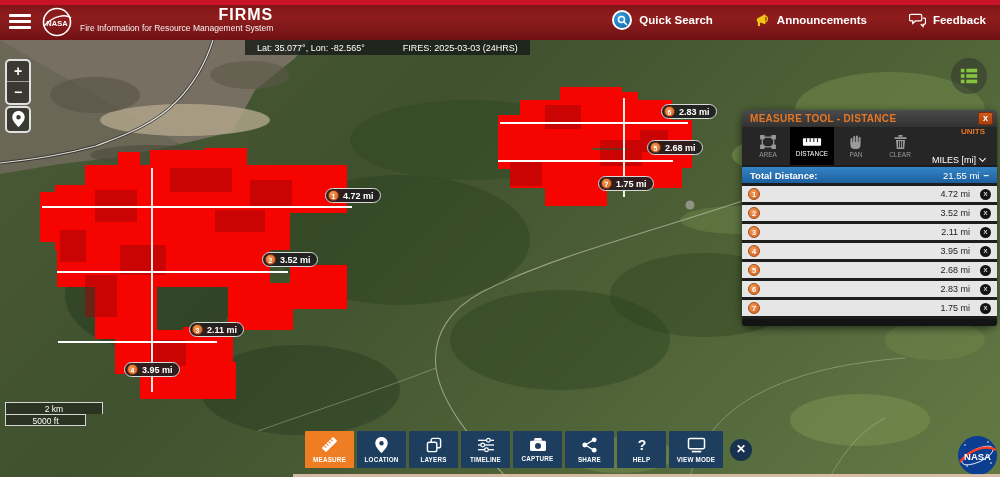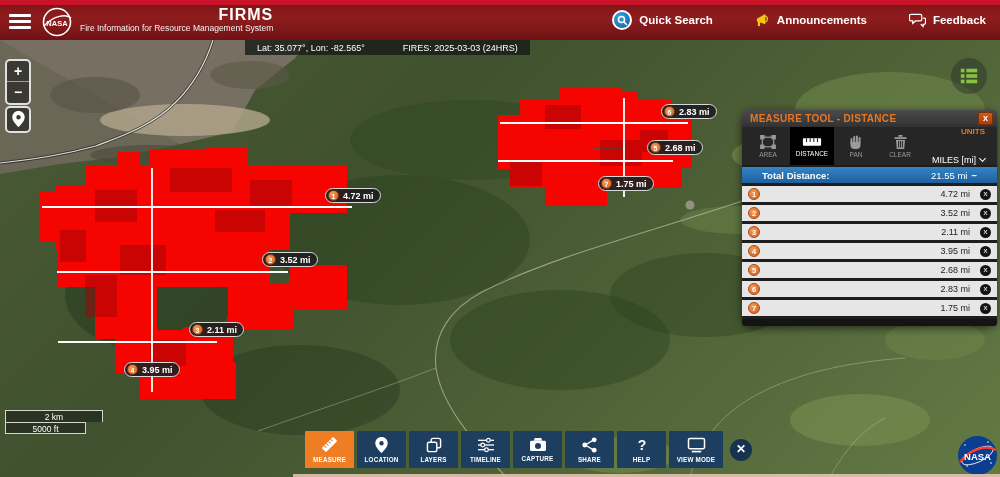--- a/index.html
+++ b/index.html
@@ -37,21 +37,21 @@
   .ctl-btn { width:100%; height:21px; color:#fff; font-size:14px; font-weight:bold; text-align:center;
     line-height:20px; cursor:pointer; }
   .ctl-zoom .ctl-btn:first-child { border-bottom:1px solid rgba(255,255,255,.5); }
   .ctl-locate .ctl-btn { height:23px; padding-top:3px; }
 
   
   .legend-btn { position:absolute; right:13px; top:18px; width:36px; height:36px; border-radius:50%;
     background:rgba(40,45,40,.45); display:flex; align-items:center; justify-content:center; cursor:pointer; }
 
   
-  .scale-box { position:absolute; left:5px; top:362px; width:98px; color:#fff; font-size:8.5px; text-align:center;margin-top:8px; }
+  .scale-box { position:absolute; left:5px; top:362px; width:98px; color:#fff; font-size:8.5px; text-align:center; }
   .scale-km { border:1px solid rgba(255,255,255,.8); border-bottom:none; background:rgba(20,22,20,.5); height:12px; line-height:12px; }
   .scale-ft { border:1px solid rgba(255,255,255,.8); background:rgba(20,22,20,.5); height:12px; line-height:12px; width:81px; }
 
   
   .mlabel { position:absolute; height:15px; background:rgba(32,32,32,.92); border:1px solid #d8d8d8;
     border-radius:8px; display:flex; align-items:center; padding:0 6px 0 2px; gap:4px; }
   .mlabel .num { width:11px; height:11px; border-radius:50%;
     background:radial-gradient(circle at 35% 30%,#f09a55,#d95f1e); border:1px solid #8a3a10;
     color:#fff; font-size:7px; font-weight:bold; text-align:center; line-height:11px; }
   .mlabel .txt { color:#fff; font-size:9px; font-weight:bold; white-space:nowrap; }
@@ -68,21 +68,21 @@
   .tool-btn { width:44px; display:flex; flex-direction:column; align-items:center; justify-content:center;
     gap:2px; color:#9a9a9a; font-size:6.5px; cursor:pointer; }
   .tool-btn.selected { background:#000; color:#fff; }
   .tool-units { flex:1; display:flex; flex-direction:column; align-items:flex-end; justify-content:space-between;
     padding-right:8px; gap:2px; }
   .units-label { color:#e87722; font-size:8px; font-weight:bold; }
   .units-value { color:#fff; font-size:9px; display:flex; align-items:center; gap:4px; cursor:pointer; }
   .chev { width:5px; height:5px; border-right:1.5px solid #fff; border-bottom:1.5px solid #fff;
     transform:rotate(45deg); margin-top:-3px; }
   .total-row { height:16px; margin-top:2px; background:linear-gradient(180deg,#3585c6,#1d5f9e);
-    display:flex; align-items:center; padding:0 20px; color:#fff; font-size:9.5px; }
+    display:flex; align-items:center; padding:0 8px; color:#fff; font-size:9.5px; }
   .total-row .tlabel { flex:1; font-weight:bold; }
   .total-row .tvalue { margin-right:4px; }
   .total-row .collapse { font-weight:bold; cursor:pointer; }
   .m-row { height:16px; margin-top:3px; background:#e6e6e6; display:flex; align-items:center; padding:0 6px; }
   .m-row .num { width:12px; height:12px; border-radius:50%;
     background:radial-gradient(circle at 35% 30%,#f09a55,#d95f1e); border:1px solid #a04a15;
     color:#fff; font-size:7.5px; font-weight:bold; text-align:center; line-height:12px; }
   .m-row .val { flex:1; text-align:right; color:#222; font-size:9px; margin-right:10px; }
   .m-row .del { width:11px; height:11px; border-radius:50%; background:#141414; color:#fff; font-size:8px;
     text-align:center; line-height:10px; cursor:pointer; }

